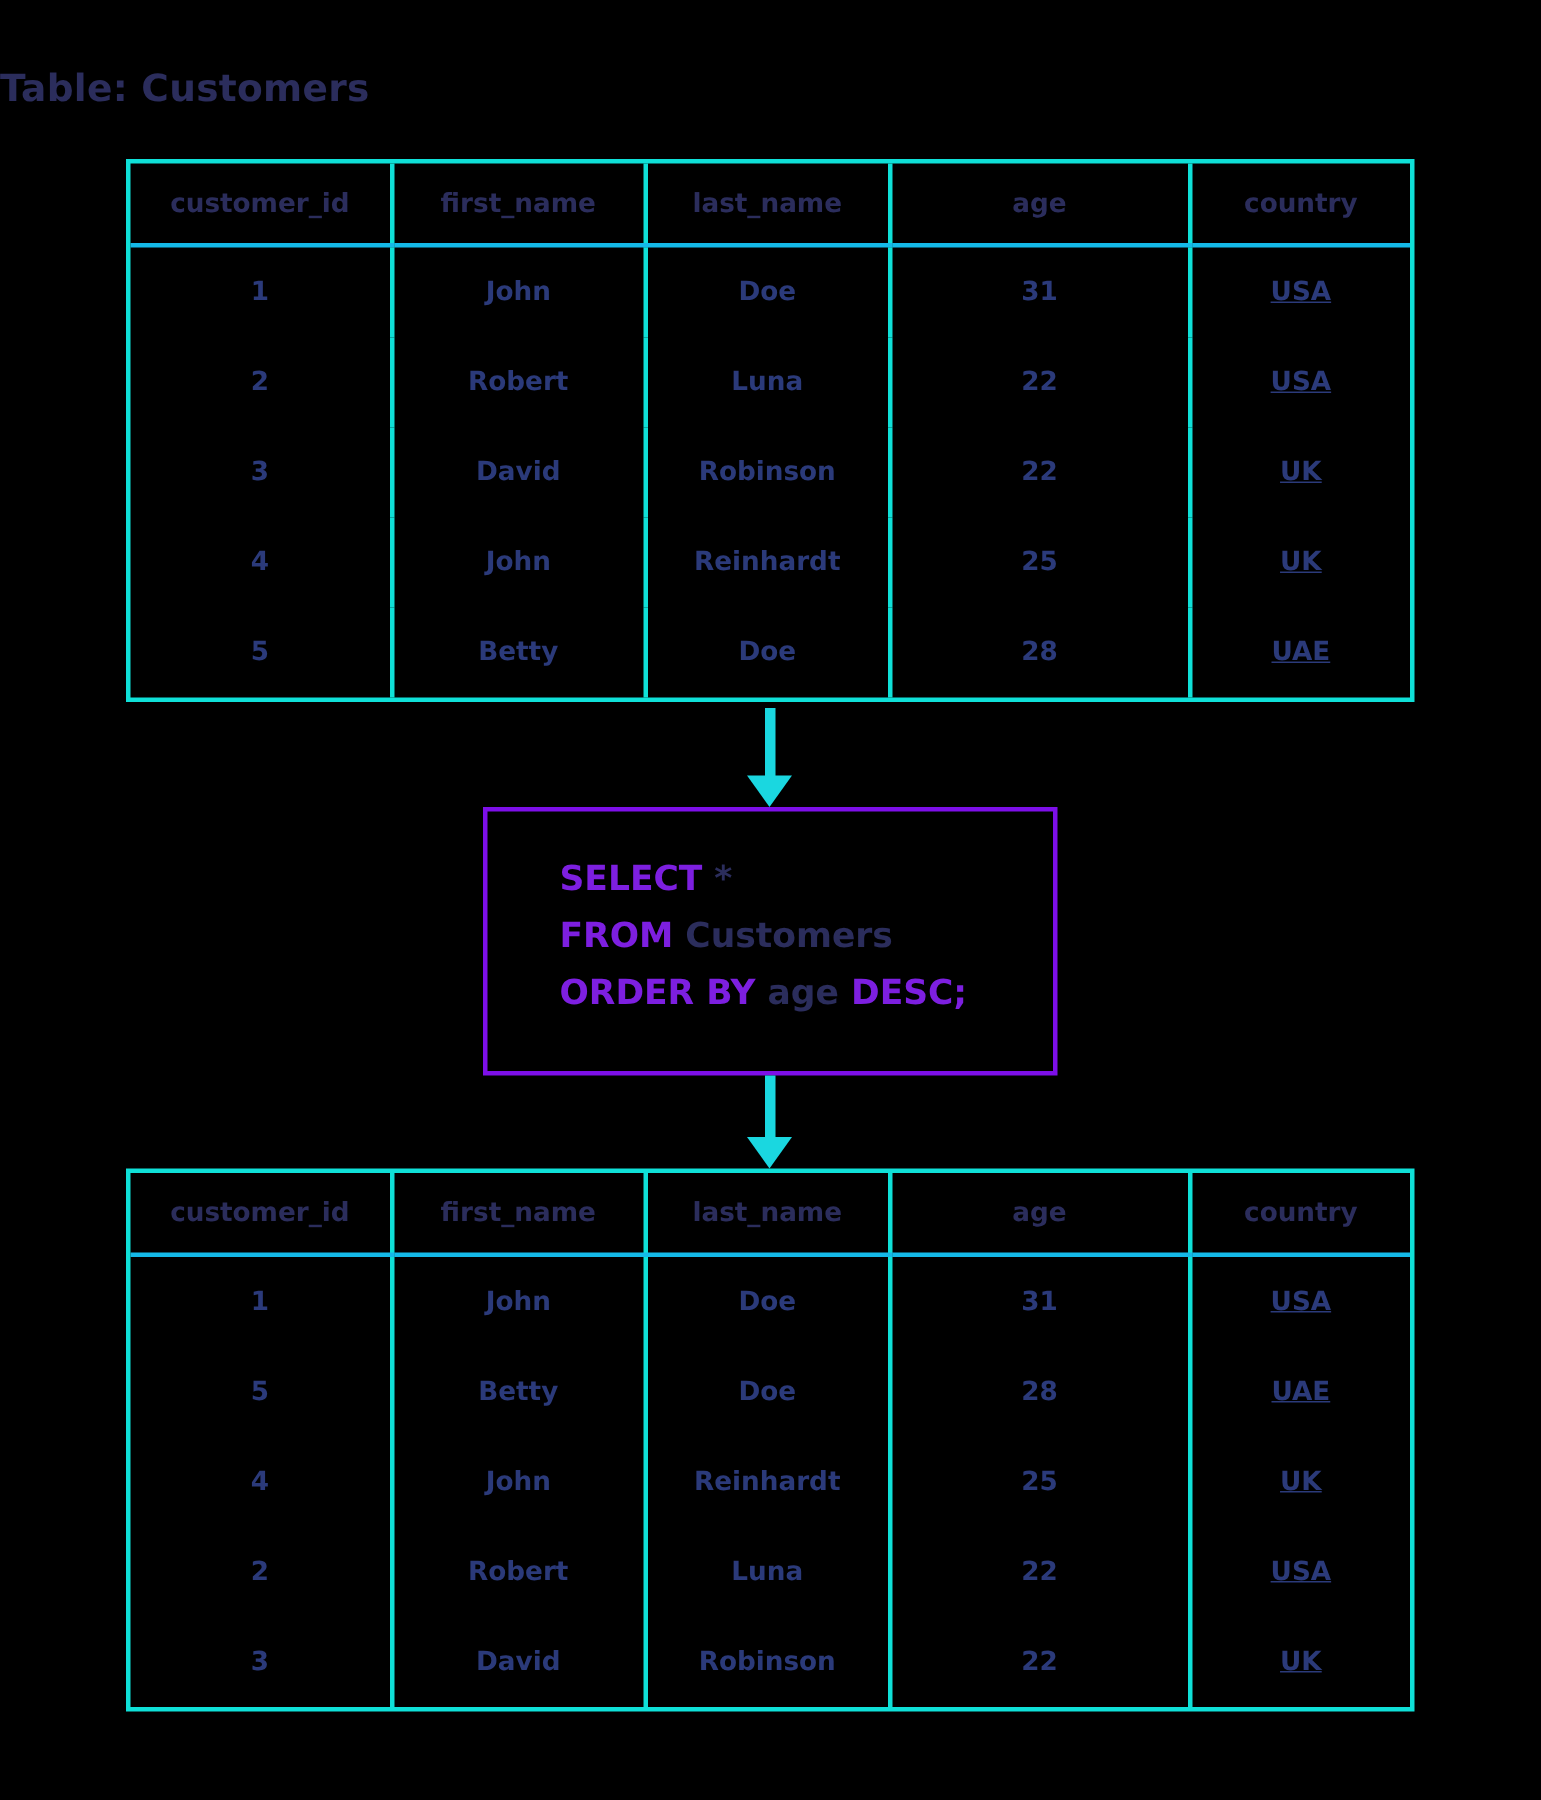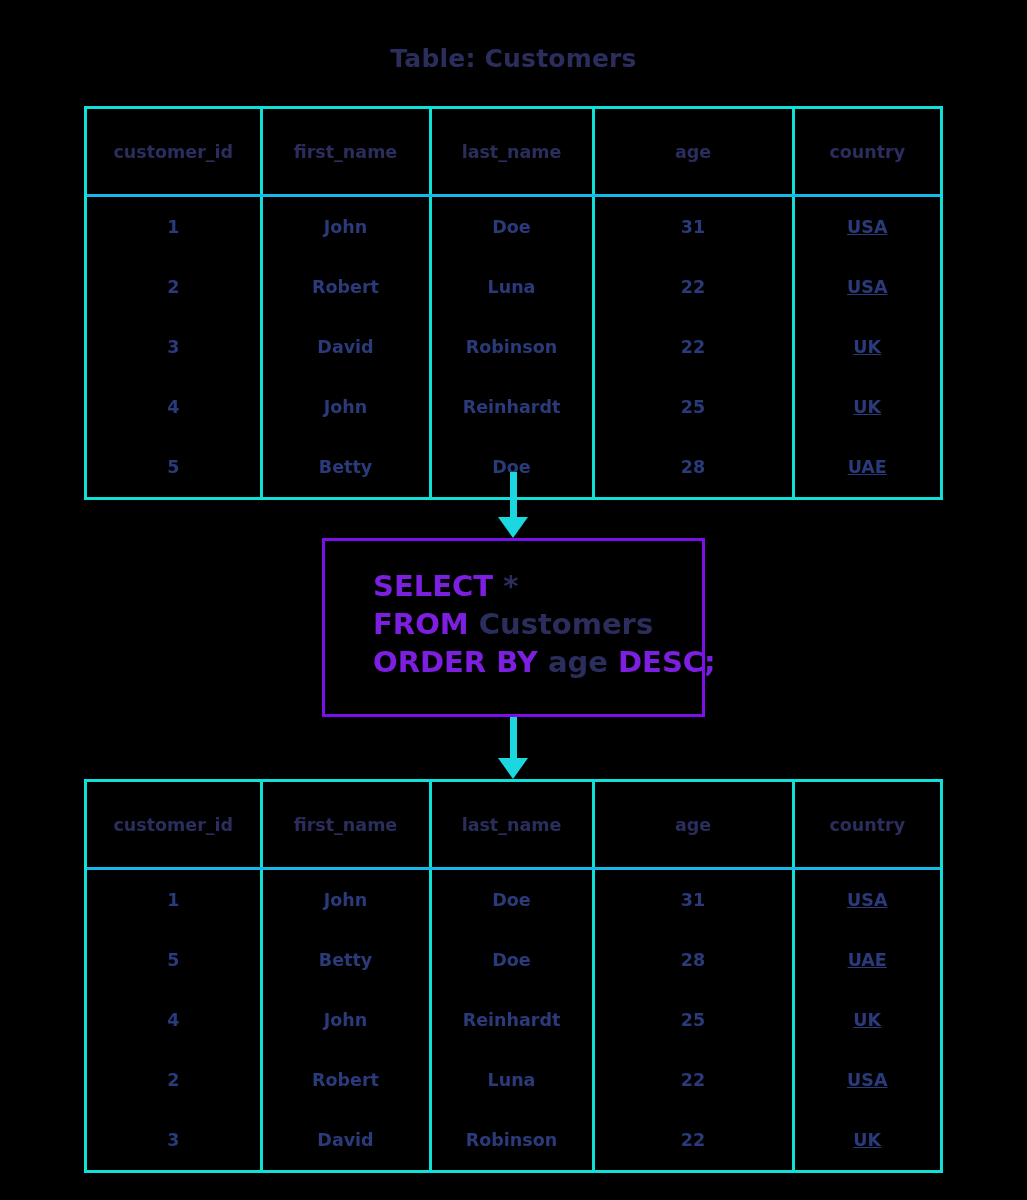--- a/index.html
+++ b/index.html
@@ -14,21 +14,20 @@
     overflow: hidden;
     font-family: "DejaVu Sans", "Liberation Sans", sans-serif;
   }
 
   
   #diagram-title {
     position: absolute;
     left: 0;
     top: 44px;
     width: 1027px;
-    text-align: center;
     color: #2b2d5c;
     font-size: 25px;
     font-weight: 700;
     letter-spacing: 0.2px;
   }
 
   
   .sql-table {
     position: absolute;
     left: 84px;
@@ -52,21 +51,21 @@
   .sql-table col.c-country { width: 147px; }
 
   .sql-table th {
     height: 53px;
     color: #2b2d5c;
     font-size: 17.5px;
     font-weight: 600;
     text-align: center;
     border-right: 3px solid #0fe0d8;
     border-bottom: 3px solid #14b9e8;
-    padding: 16px;
+    padding: 0;
   }
   .sql-table th:last-child { border-right: none; }
 
   .sql-table td {
     height: 60px;
     color: #2b3a7a;
     font-size: 17.5px;
     font-weight: 700;
     text-align: center;
     border-right: 3px solid #0fe0d8;
@@ -109,21 +108,21 @@
     top: 538px;
     width: 383px;
     height: 179px;
     border: 3px solid #7d0fe8;
     box-sizing: border-box;
   }
   #query-code {
     position: absolute;
     left: 48px;
     top: 26px;
-    font-size: 29px;
+    font-size: 23px;
     line-height: 38px;
     white-space: pre;
     color: #2b2d5c;
     font-weight: 700;
   }
   .sql-kw  { color: #7d1fe0; font-weight: 800; }
   .sql-obj { color: #2b2d5c; font-weight: 600; }
   .sql-lit { color: #2b2d5c; font-weight: 700; }
 </style>
 </head>

